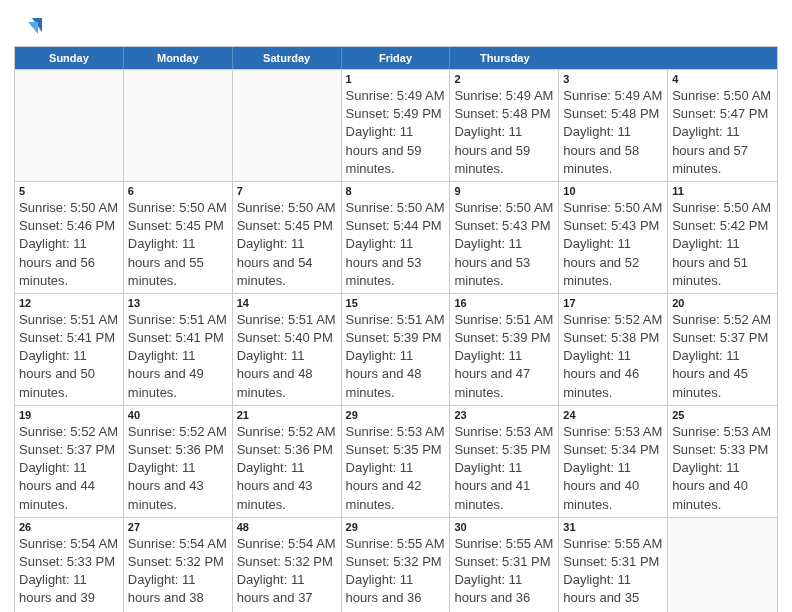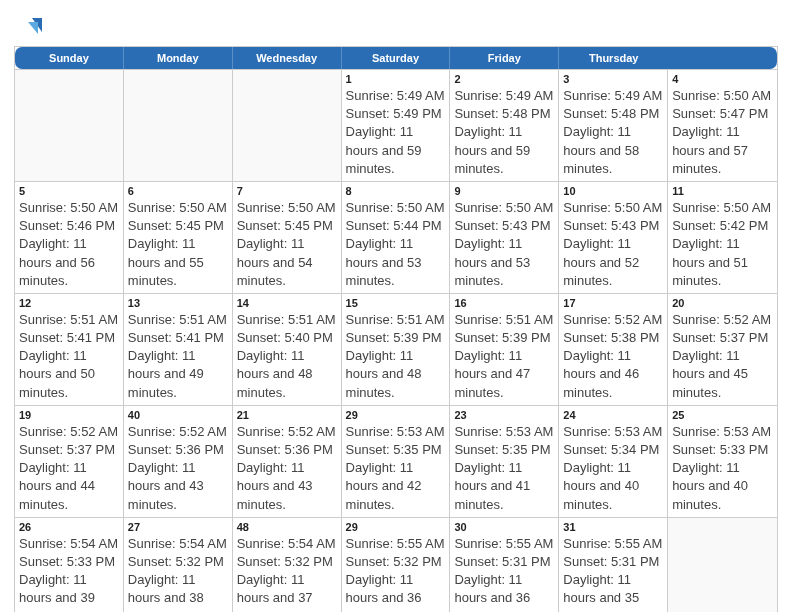--- a/index.html
+++ b/index.html
@@ -65,21 +65,20 @@
     .calendar {
       flex: 1;
       display: flex;
       flex-direction: column;
       border: 1px solid #ccc;
     }
     .cal-header-row {
       display: grid;
       grid-template-columns: repeat(7, 1fr);
       background: #2a6db5;
-      border-radius: 7px;
     }
     .cal-header-cell {
       color: #fff;
       font-size: 11px;
       font-weight: bold;
       text-align: center;
       padding: 5px 2px;
       border-right: 1px solid #5a8fc5;
     }
     .cal-header-cell:last-child { border-right: none; }
@@ -135,21 +134,20 @@
     <div class="title-block">
       <div class="month-title"></div>
       <div class="subtitle"></div>
     </div>
   </div>
 
   <div class="calendar">
     <div class="cal-header-row">
     <div class="cal-header-cell">Sunday</div>
         <div class="cal-header-cell">Monday</div>
-        <div class="cal-header-cell">Wednesday</div>
         <div class="cal-header-cell">Saturday</div>
         <div class="cal-header-cell">Friday</div>
         <div class="cal-header-cell">Thursday</div>
       </div>
     <div class="cal-body">
     <div class="cal-row">
           <div class="cal-cell empty"></div>
           <div class="cal-cell empty"></div>
           <div class="cal-cell empty"></div>
           <div class="cal-cell">

